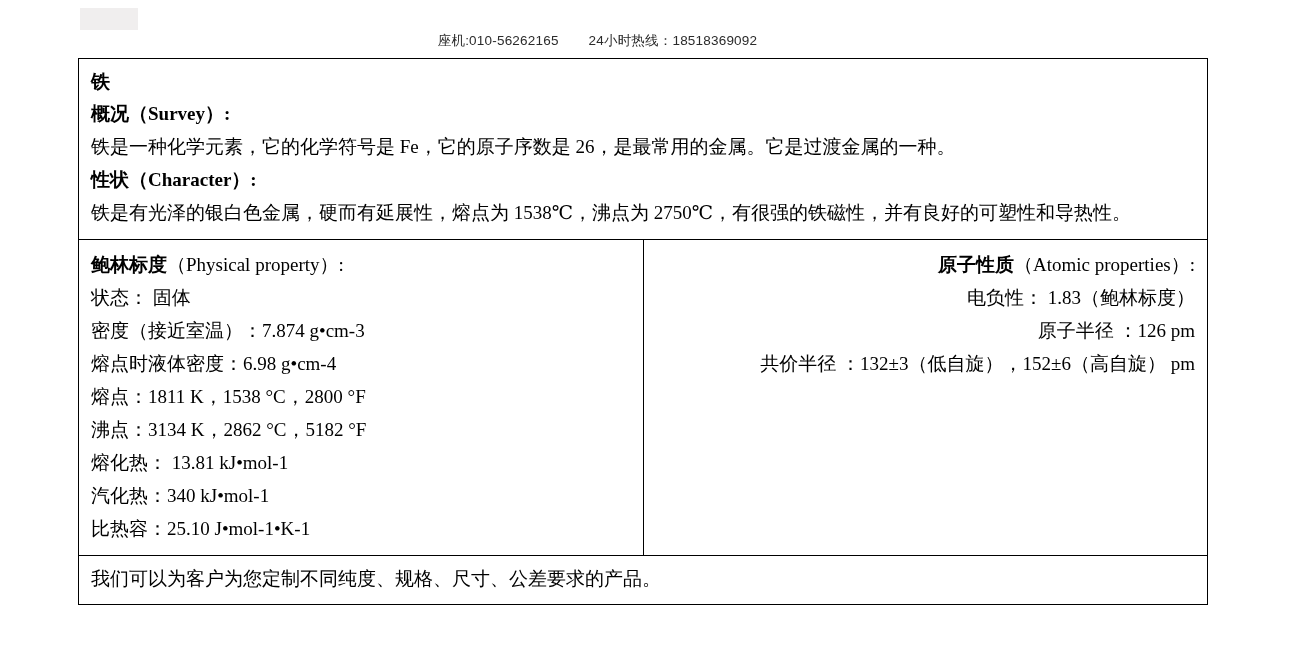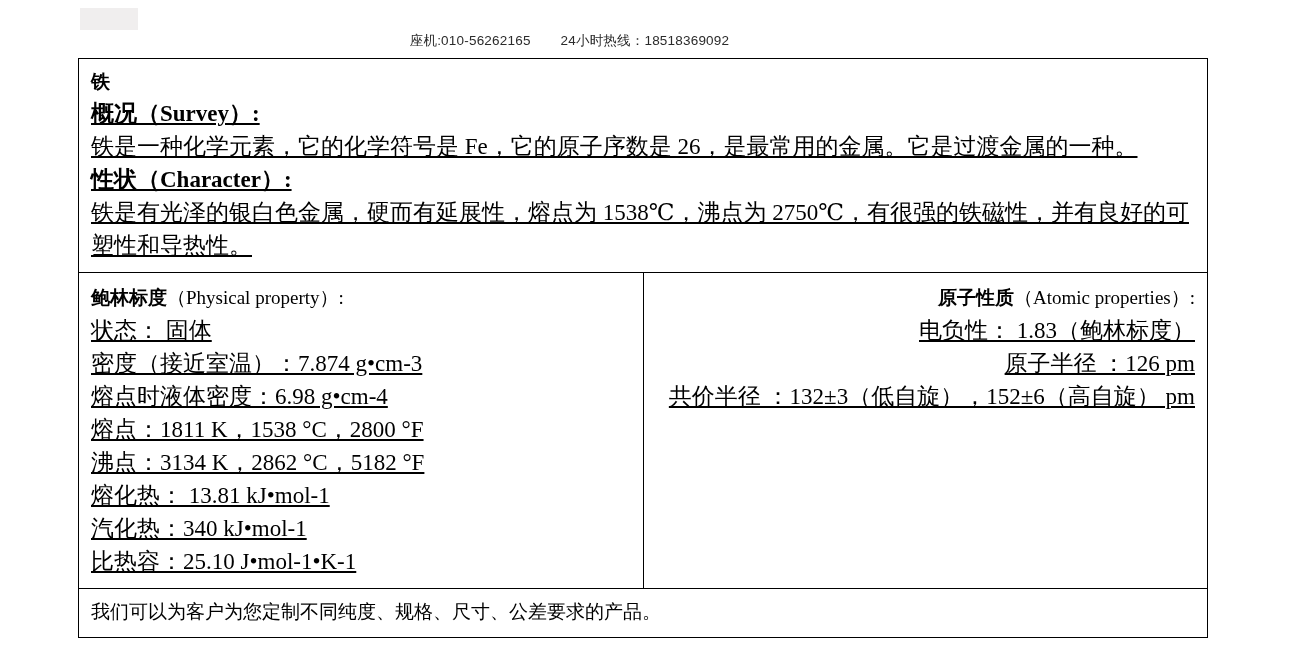--- a/index.html
+++ b/index.html
@@ -31,20 +31,21 @@
   .contact-bar {
     position: absolute;
     left: 0;
     top: 32px;
     width: 1139px;
     text-align: center;
     font-family: "Liberation Sans", "DejaVu Sans", sans-serif;
     font-size: 13.5px;
     color: #2b2b2b;
     letter-spacing: 0.2px;
+    padding-left: 28px;
   }
   .contact-bar span {
     display: inline-block;
   }
   .contact-gap {
     display: inline-block;
     width: 22px;
   }
   table.doc {
     position: absolute;
@@ -53,24 +54,23 @@
     width: 1130px;
     border-collapse: collapse;
     table-layout: fixed;
   }
   table.doc td {
     border: 1px solid #000000;
     vertical-align: top;
     padding: 8px 12px 10px 12px;
   }
   .line {
-    font-size: 23px;
+    font-size: 19px;
     line-height: 33px;
     white-space: nowrap;
-    text-decoration: underline;
   }
   .line.wrap {
     white-space: normal;
   }
   .bold {
     font-weight: bold;
   }
   .title-line {
     font-size: 19px;
     line-height: 30px;

